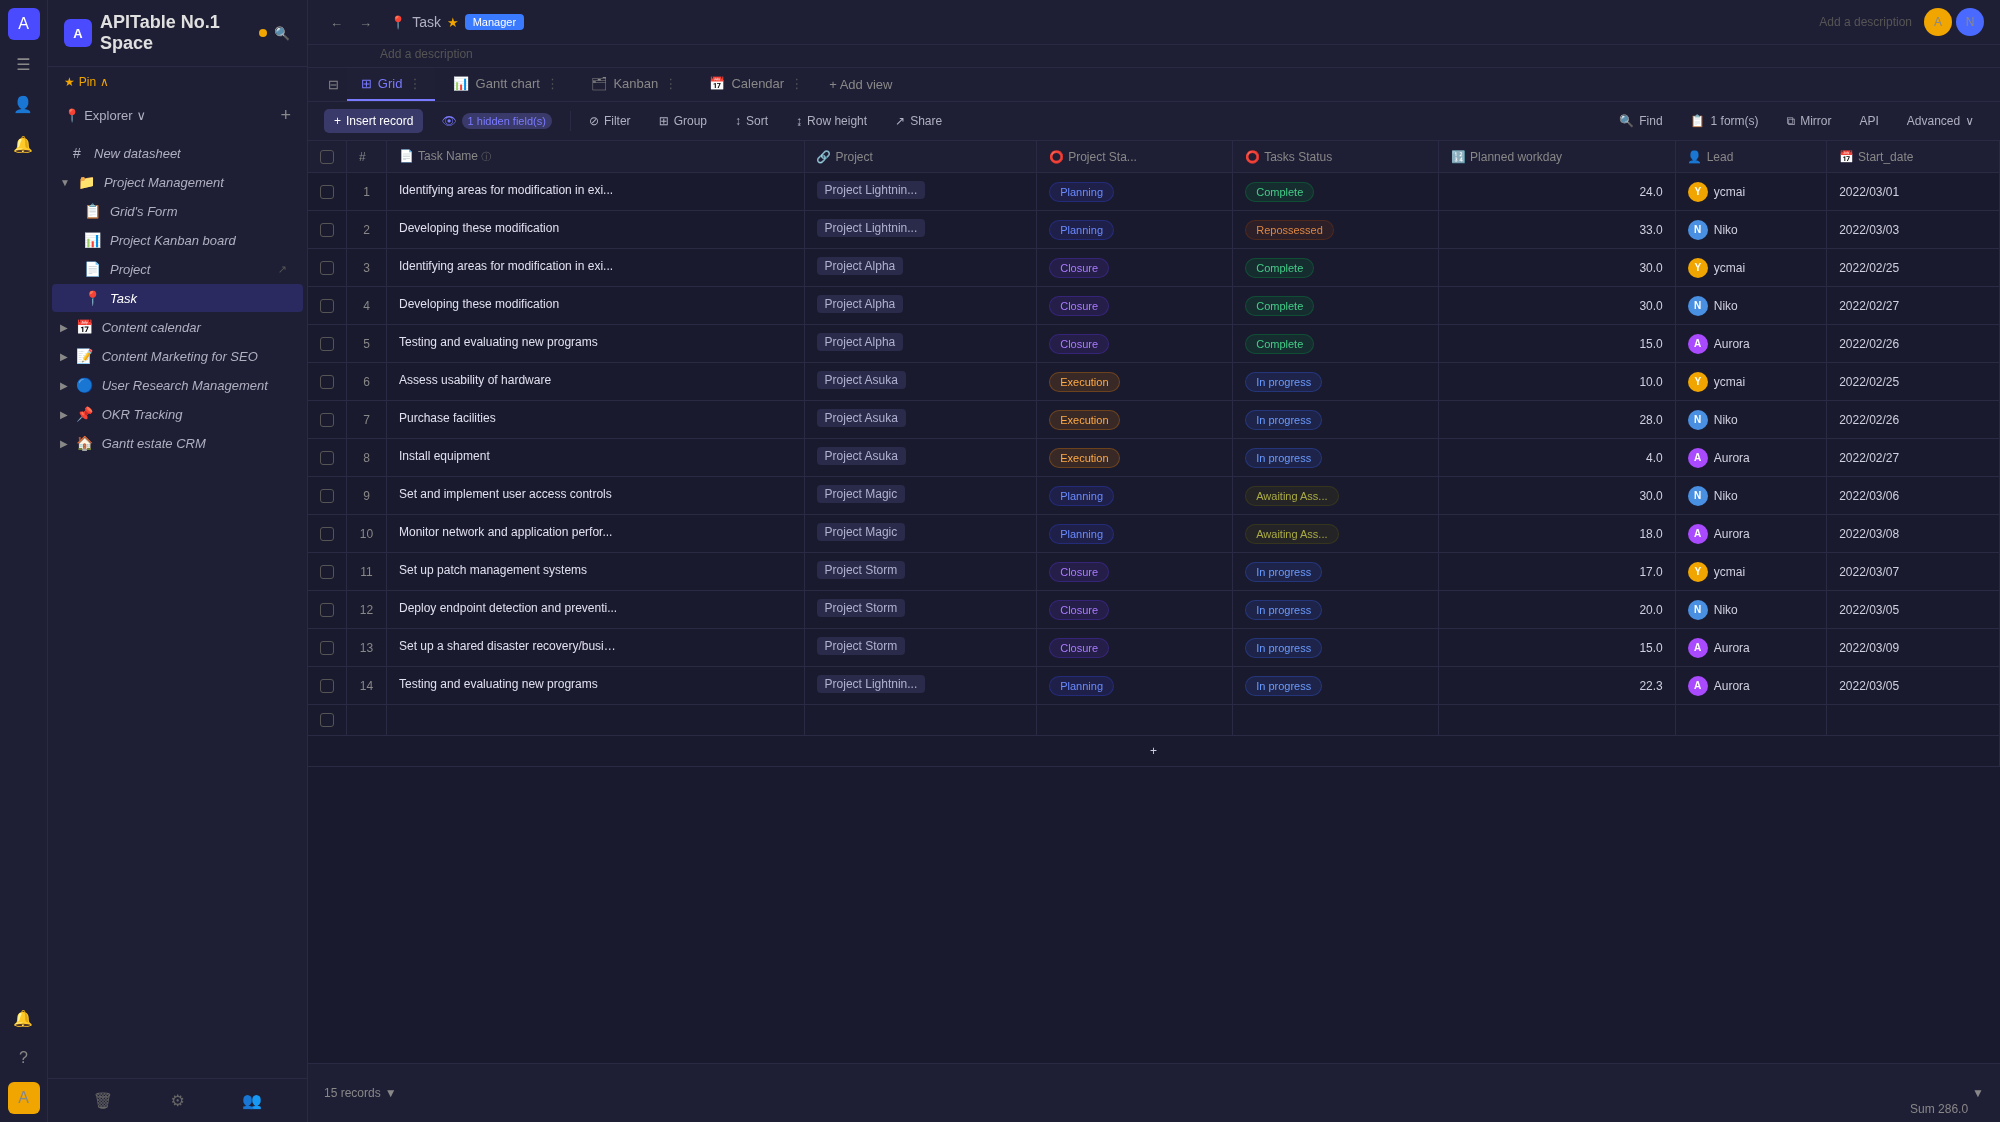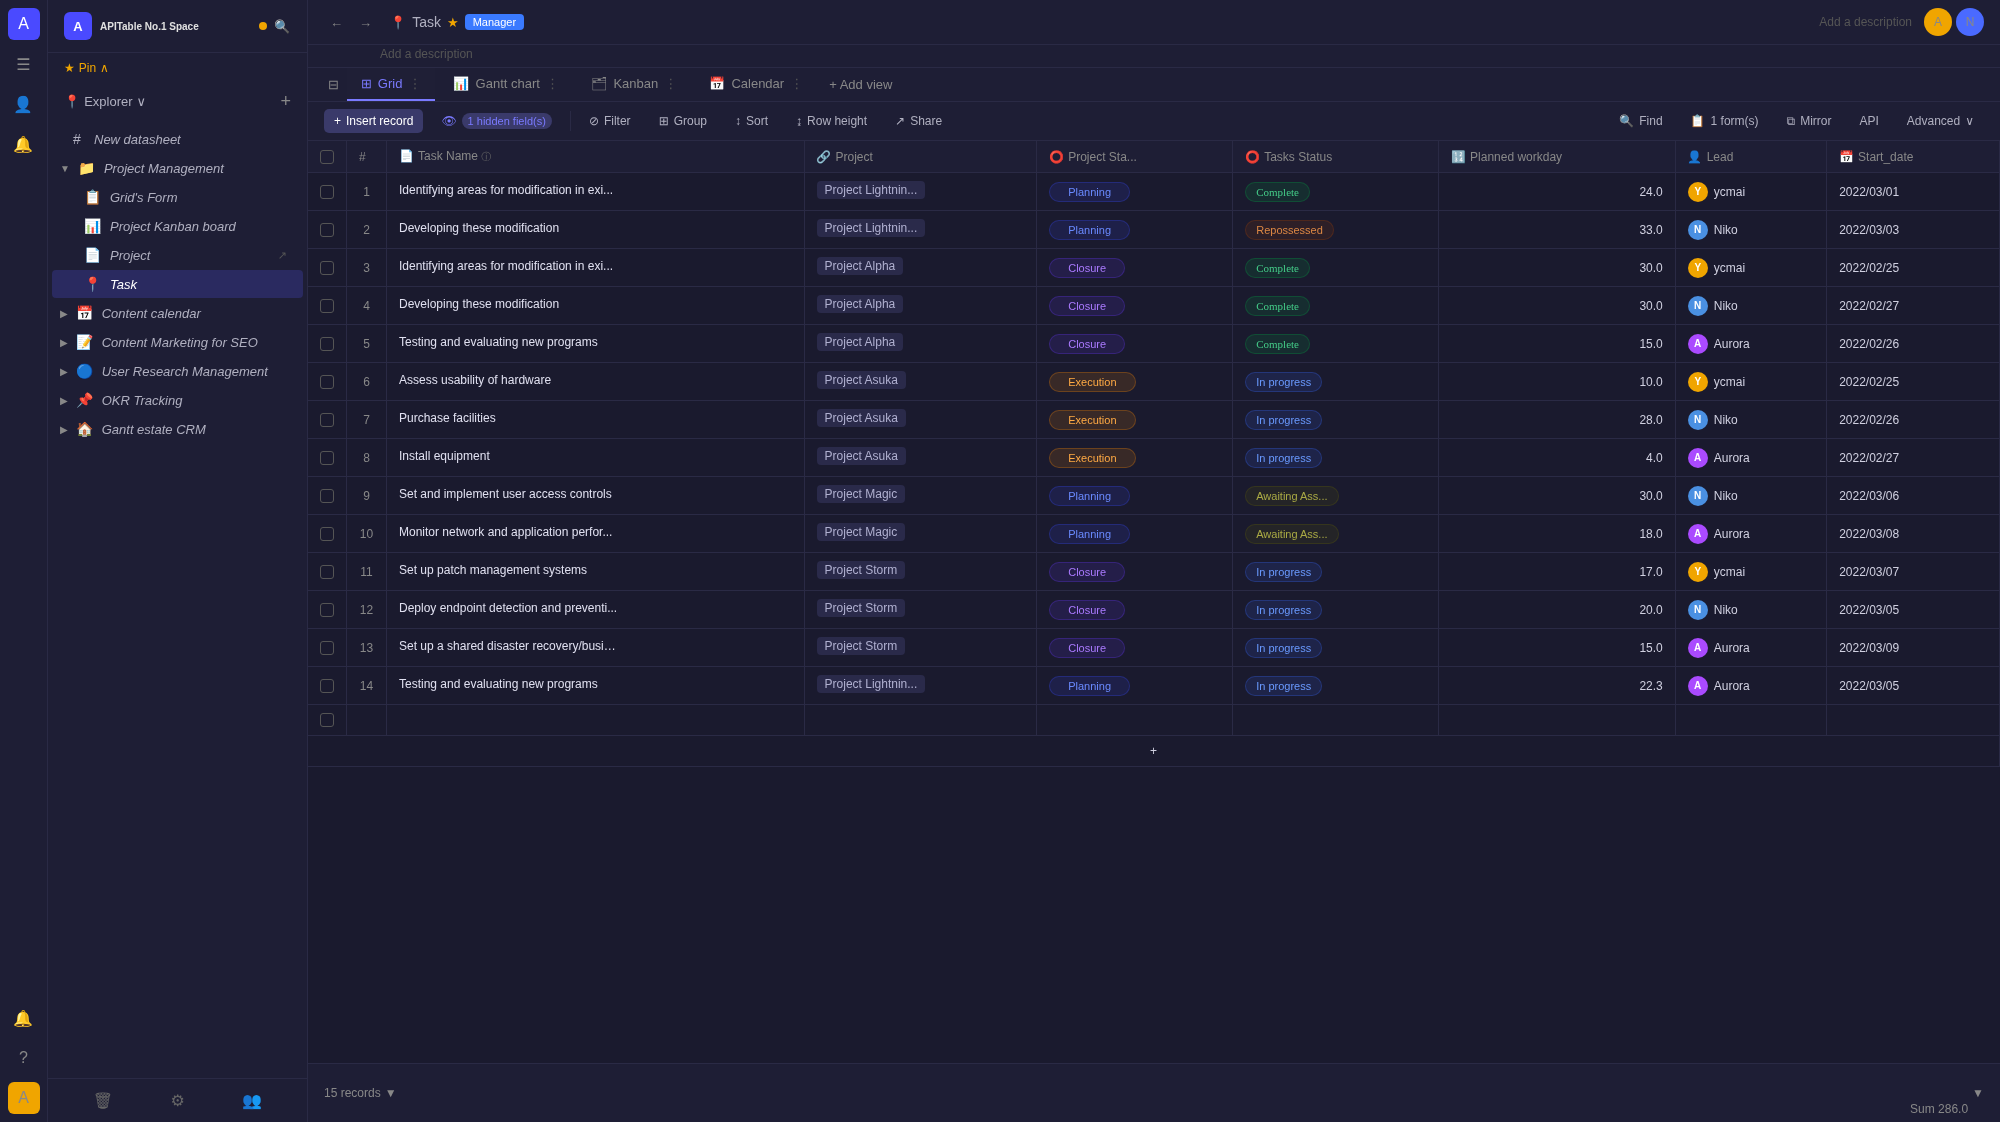--- a/index.html
+++ b/index.html
@@ -15,21 +15,21 @@
     
     .sidebar {
       width: 260px; background: #1e1e35; border-right: 1px solid #2a2a45; display: flex; flex-direction: column; overflow-y: auto;
     }
     .sidebar-header {
       padding: 12px 16px; display: flex; align-items: center; gap: 8px; border-bottom: 1px solid #2a2a45;
     }
     .workspace-avatar {
       width: 28px; height: 28px; background: #4a4aff; border-radius: 6px; display: flex; align-items: center; justify-content: center; color: #fff; font-weight: bold; font-size: 13px;
     }
-    .workspace-name { font-weight: 600; font-size: 10px; color: #e0e0e0; flex: 1; }
+    .workspace-name { font-weight: 600; font-size: 18px; color: #e0e0e0; flex: 1; }
     .workspace-dot { width: 8px; height: 8px; background: #f0a500; border-radius: 50%; }
     .search-icon-btn { color: #888; cursor: pointer; }
 
     .pin-section { padding: 8px 16px; display: flex; align-items: center; gap: 4px; color: #f0a500; font-size: 12px; cursor: pointer; }
 
     .sidebar-section { padding: 4px 0; }
     .sidebar-item {
       padding: 6px 16px; display: flex; align-items: center; gap: 8px; cursor: pointer; border-radius: 4px; margin: 1px 4px; color: #b0b0c0;
     }
     .sidebar-item.active { background: #2a2a60; color: #fff; }
@@ -91,30 +91,30 @@
       background: #1e1e35; color: #888; font-weight: 500; padding: 8px 12px; text-align: left; border-bottom: 1px solid #2a2a45; border-right: 1px solid #2a2a45; font-size: 12px; position: sticky; top: 0; z-index: 10; white-space: nowrap;
     }
     .data-grid th:first-child { width: 40px; }
     .data-grid td {
       padding: 8px 12px; border-bottom: 1px solid #2a2a45; border-right: 1px solid #2a2a45; font-size: 12px; color: #d0d0e0; white-space: nowrap; overflow: hidden; text-overflow: ellipsis; max-width: 240px; background: #1a1a2e;
     }
     .data-grid td.num-cell { color: #888; text-align: center; width: 40px; }
     .data-grid td.task-name { color: #e0e0f0; font-weight: 400; }
 
     .status-badge {
-      display: inline-block; padding: 3px 18px; border-radius: 12px; font-size: 11px; font-weight: 500; white-space: nowrap;
+      display: inline-block; padding: 3px 10px; border-radius: 12px; font-size: 11px; font-weight: 500; white-space: nowrap;
     }
     .status-planning { background: #3a4aff22; color: #6a8aff; border: 1px solid #3a4aff44; }
     .status-closure { background: #6a3aff22; color: #aa7aff; border: 1px solid #6a3aff44; }
     .status-execution { background: #ff8c0022; color: #ffaa44; border: 1px solid #ff8c0044; }
 
     .task-status-badge {
       display: inline-block; padding: 3px 10px; border-radius: 12px; font-size: 11px; font-weight: 500; white-space: nowrap;
     }
-    .ts-complete { background: #00aa4422; color: #44cc88; border: 1px solid #00aa4444; font-family: Liberation Serif, serif; }
+    .ts-complete { background: #00aa4422; color: #44cc88; border: 1px solid #00aa4444; }
     .ts-repossessed { background: #aa440022; color: #dd8844; border: 1px solid #aa440044; }
     .ts-inprogress { background: #3a6aff22; color: #6a9aff; border: 1px solid #3a6aff44; }
     .ts-awaiting { background: #66660022; color: #aaaa44; border: 1px solid #66660044; }
 
     .lead-cell { display: flex; align-items: center; gap: 6px; }
     .lead-avatar { width: 20px; height: 20px; border-radius: 50%; display: flex; align-items: center; justify-content: center; font-size: 10px; font-weight: bold; }
 
     .num-right { text-align: right; color: #d0d0e0; }
 
     .add-row { color: #666; text-align: center; cursor: pointer; padding: 8px; background: #1a1a2e; }

